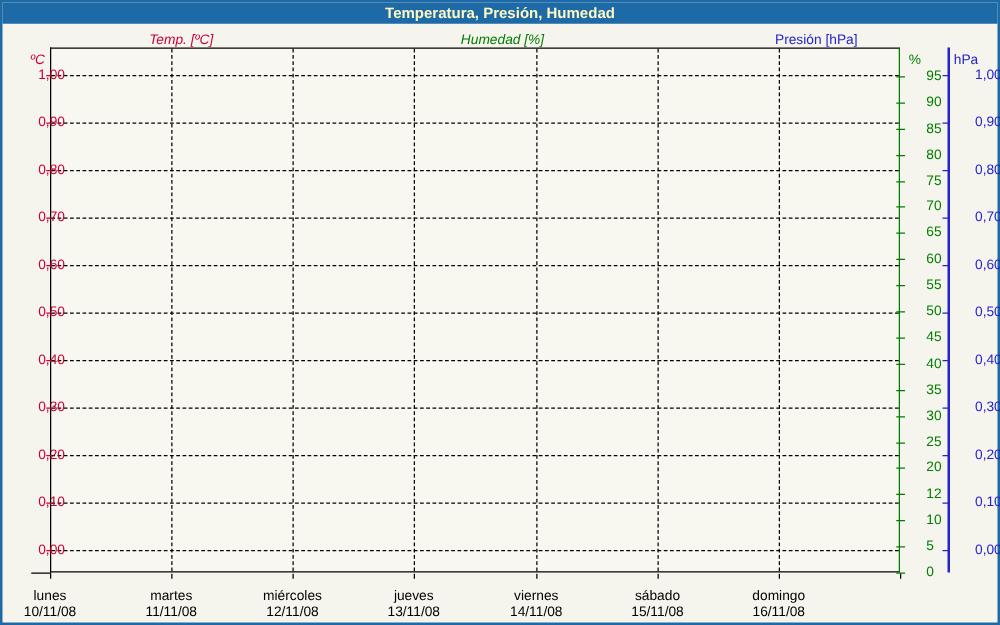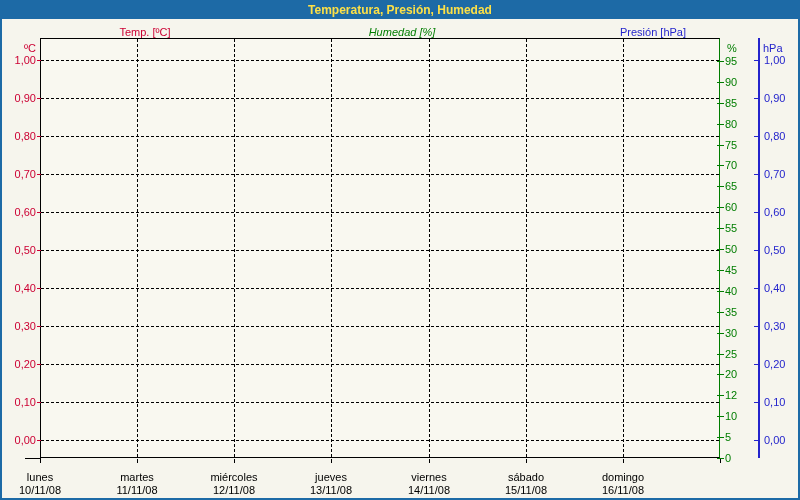--- a/index.html
+++ b/index.html
@@ -5,43 +5,43 @@
   html,body{margin:0;padding:0;background:#fff;}
   .window{
     position:relative;width:800px;height:500px;
     background:#f6f5ed;
     box-shadow:inset 0 0 0 2px #1d6aa6;
     font-family:"Liberation Sans", sans-serif;
     overflow:hidden;
   }
   .titlebar{
     position:absolute;left:2px;top:2px;width:796px;height:17px;
-    background:#1d6aa6;color:#fde047;font-size:12px;font-weight:bold;
+    background:#1d6aa6;color:#fef9c3;font-size:12px;font-weight:bold;
     text-align:center;line-height:17px;
   }
   .plot{
     position:absolute;left:40px;top:38px;width:680px;height:420px;
     box-sizing:border-box;
     background:#f9f8f0;
     border-top:1px solid #000;
     border-left:1px solid #000;
     border-bottom:1px solid #000;
     border-right:1px solid #007d00;
   }
   .legend-label{position:absolute;top:26px;height:13px;line-height:13px;font-size:11px;transform:translateX(-50%);white-space:nowrap;}
   .axis-unit{position:absolute;top:42px;height:12px;line-height:12px;font-size:11px;}
-  .c-temp{color:#cc0033;}
+  .c-temp{color:#cc0033;font-style:italic;}
   .c-hum{color:#007d00;}
   .c-pres{color:#2424cc;}
   .grid-h{position:absolute;left:0;width:678px;height:0;border-top:1px dashed #000;}
   .grid-v{position:absolute;top:0;height:418px;width:0;border-left:1px dashed #000;}
   .tick-red{position:absolute;background:#cc0033;width:4px;height:1px;left:37px;}
   .tick-green{position:absolute;background:#007d00;width:7px;height:1px;left:717px;}
   .tick-blue{position:absolute;background:#2424cc;width:5px;height:1px;left:754px;}
-  .lbl{position:absolute;font-size:11px;height:12px;line-height:12px;white-space:nowrap;}
+  .lbl{position:absolute;font-size:11px;height:12px;line-height:12px;white-space:nowrap;padding-left:16px;}
   .lbl-red{left:2px;width:34px;text-align:right;color:#cc0033;}
   .lbl-green{left:725px;color:#007d00;}
   .lbl-blue{left:764px;color:#2424cc;}
   .blue-axis{position:absolute;left:758px;top:38px;width:2px;height:420px;background:#2424cc;}
   .x-ext{position:absolute;left:25px;top:458px;width:16px;height:1px;background:#000;}
   .x-tick{position:absolute;top:459px;width:1px;height:4px;background:#000;}
   .day-name{position:absolute;top:471px;font-size:11px;height:12px;line-height:12px;color:#000;transform:translateX(-50%);white-space:nowrap;}
   .day-date{position:absolute;top:484px;font-size:11px;height:12px;line-height:12px;color:#000;transform:translateX(-50%);white-space:nowrap;}
 </style>
 </head>

